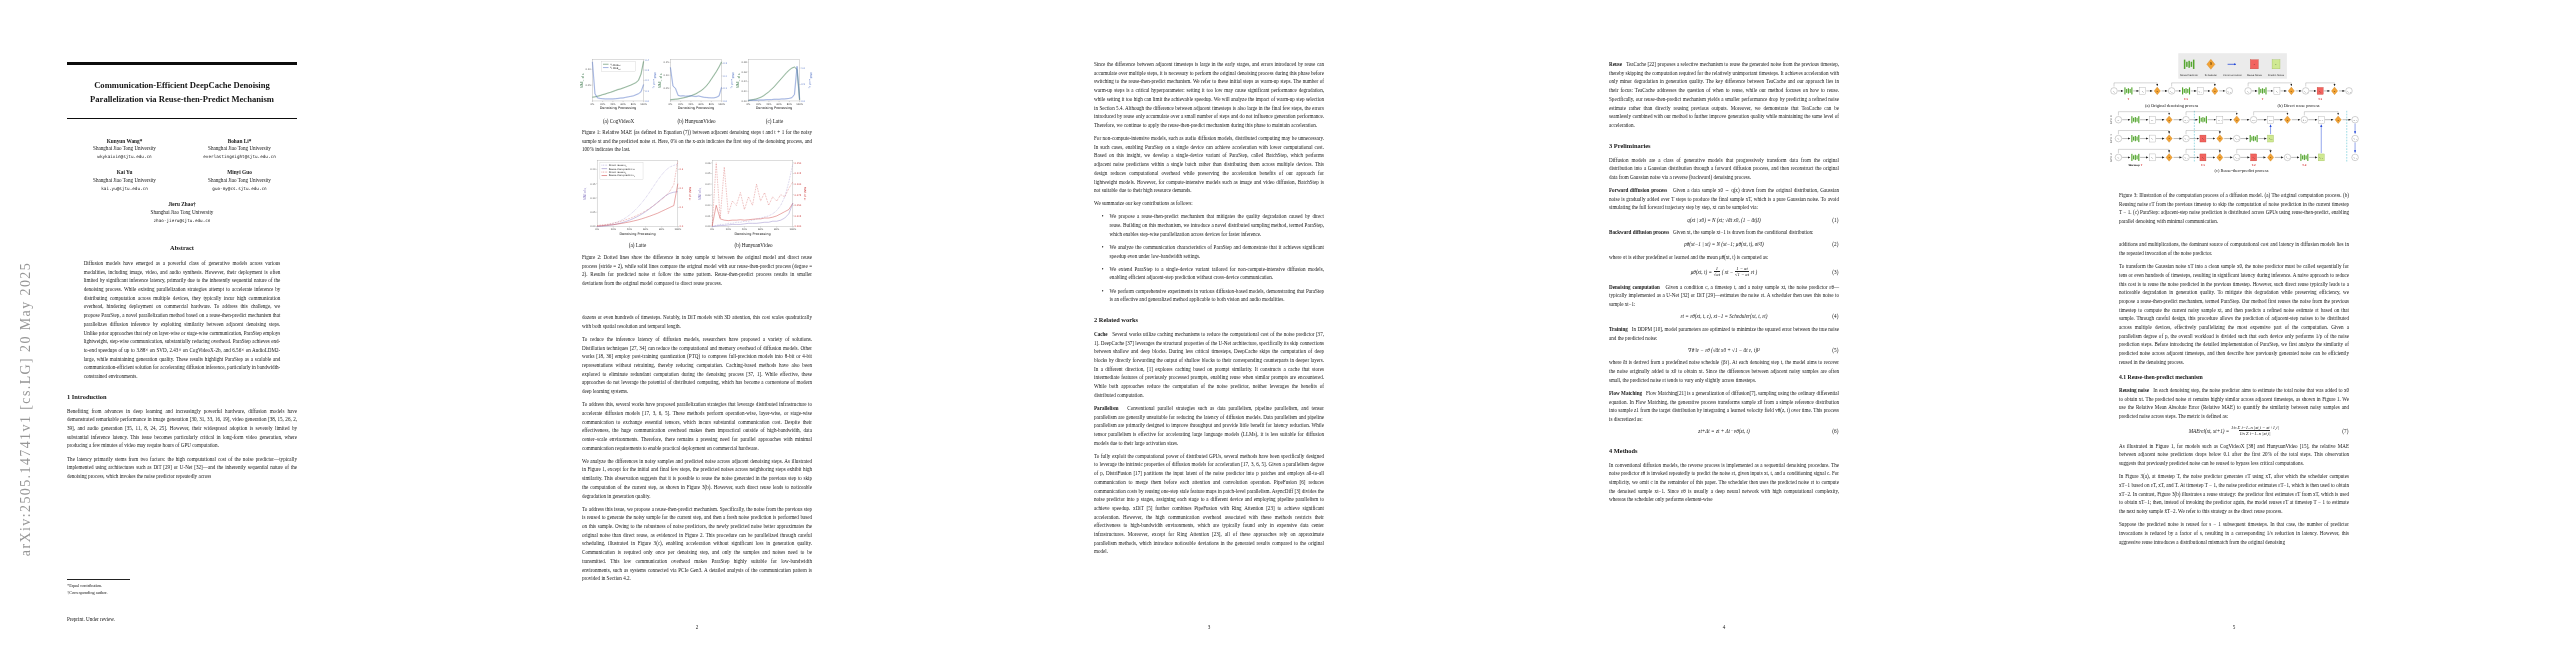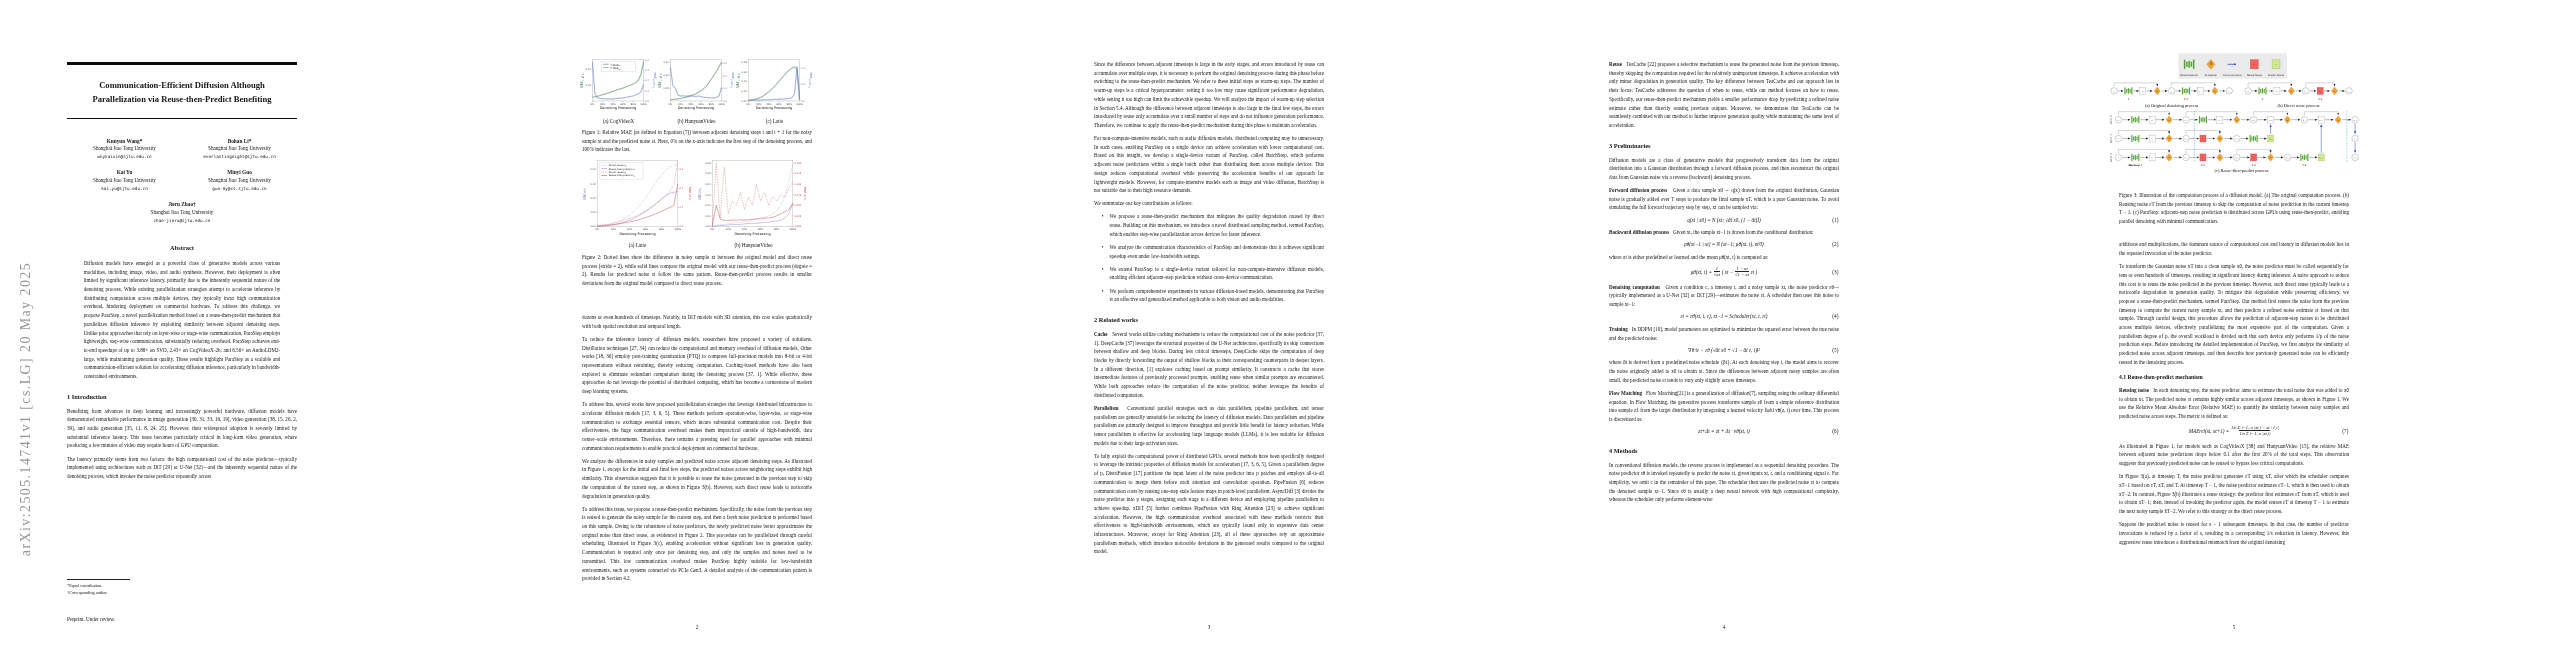--- a/index.html
+++ b/index.html
@@ -44,21 +44,21 @@
 </style>
 </head>
 <body>
 
 <div id="canvas">
 
   <div class="page" style="left:0">
     <div class="arxiv-stamp">arXiv:2505.14741v1  [cs.LG]  20 May 2025</div>
     <div class="col" style="left:67px;top:62px;width:230px">
       <div class="title-rule"></div>
-      <h1 class="paper-title"><span>Communication-Efficient Diffusion Although</span><br><span>Parallelization via Reuse-then-Predict Benefiting</span></h1>
+      <h1 class="paper-title"><span>Communication-Efficient DeepCache Denoising</span><br><span>Parallelization via Reuse-then-Predict Mechanism</span></h1>
       <div class="title-rule thin"></div>
       <div class="authors">
         <div class="author">
           <div class="name">Kunyun Wang*</div>
           <div class="affil">Shanghai Jiao Tong University</div>
           <div class="email">wkykaixin@sjtu.edu.cn</div>
         </div>
         <div class="author">
           <div class="name">Bohan Li*</div>
           <div class="affil">Shanghai Jiao Tong University</div>

